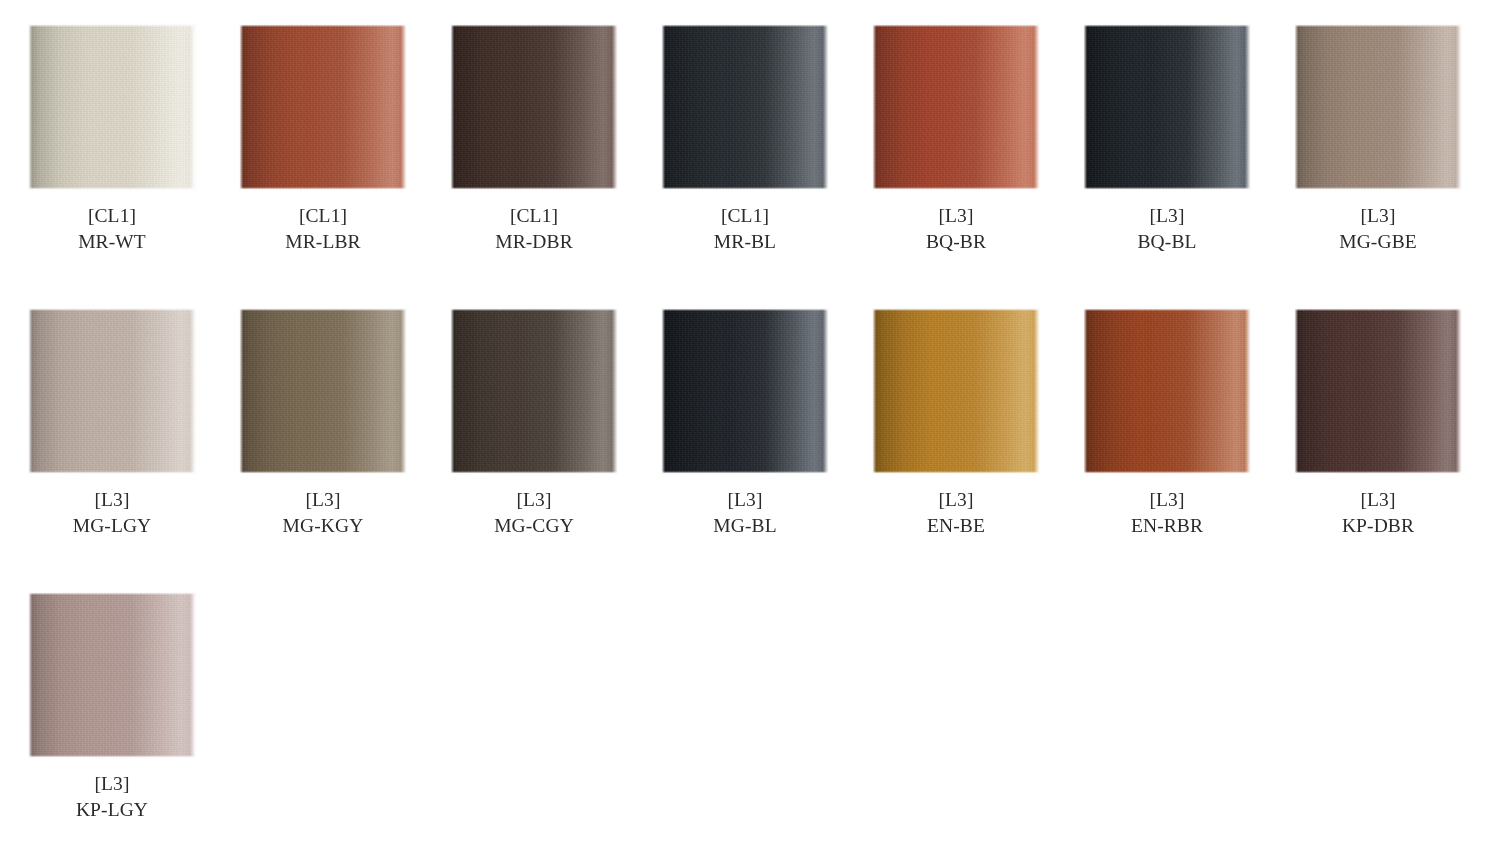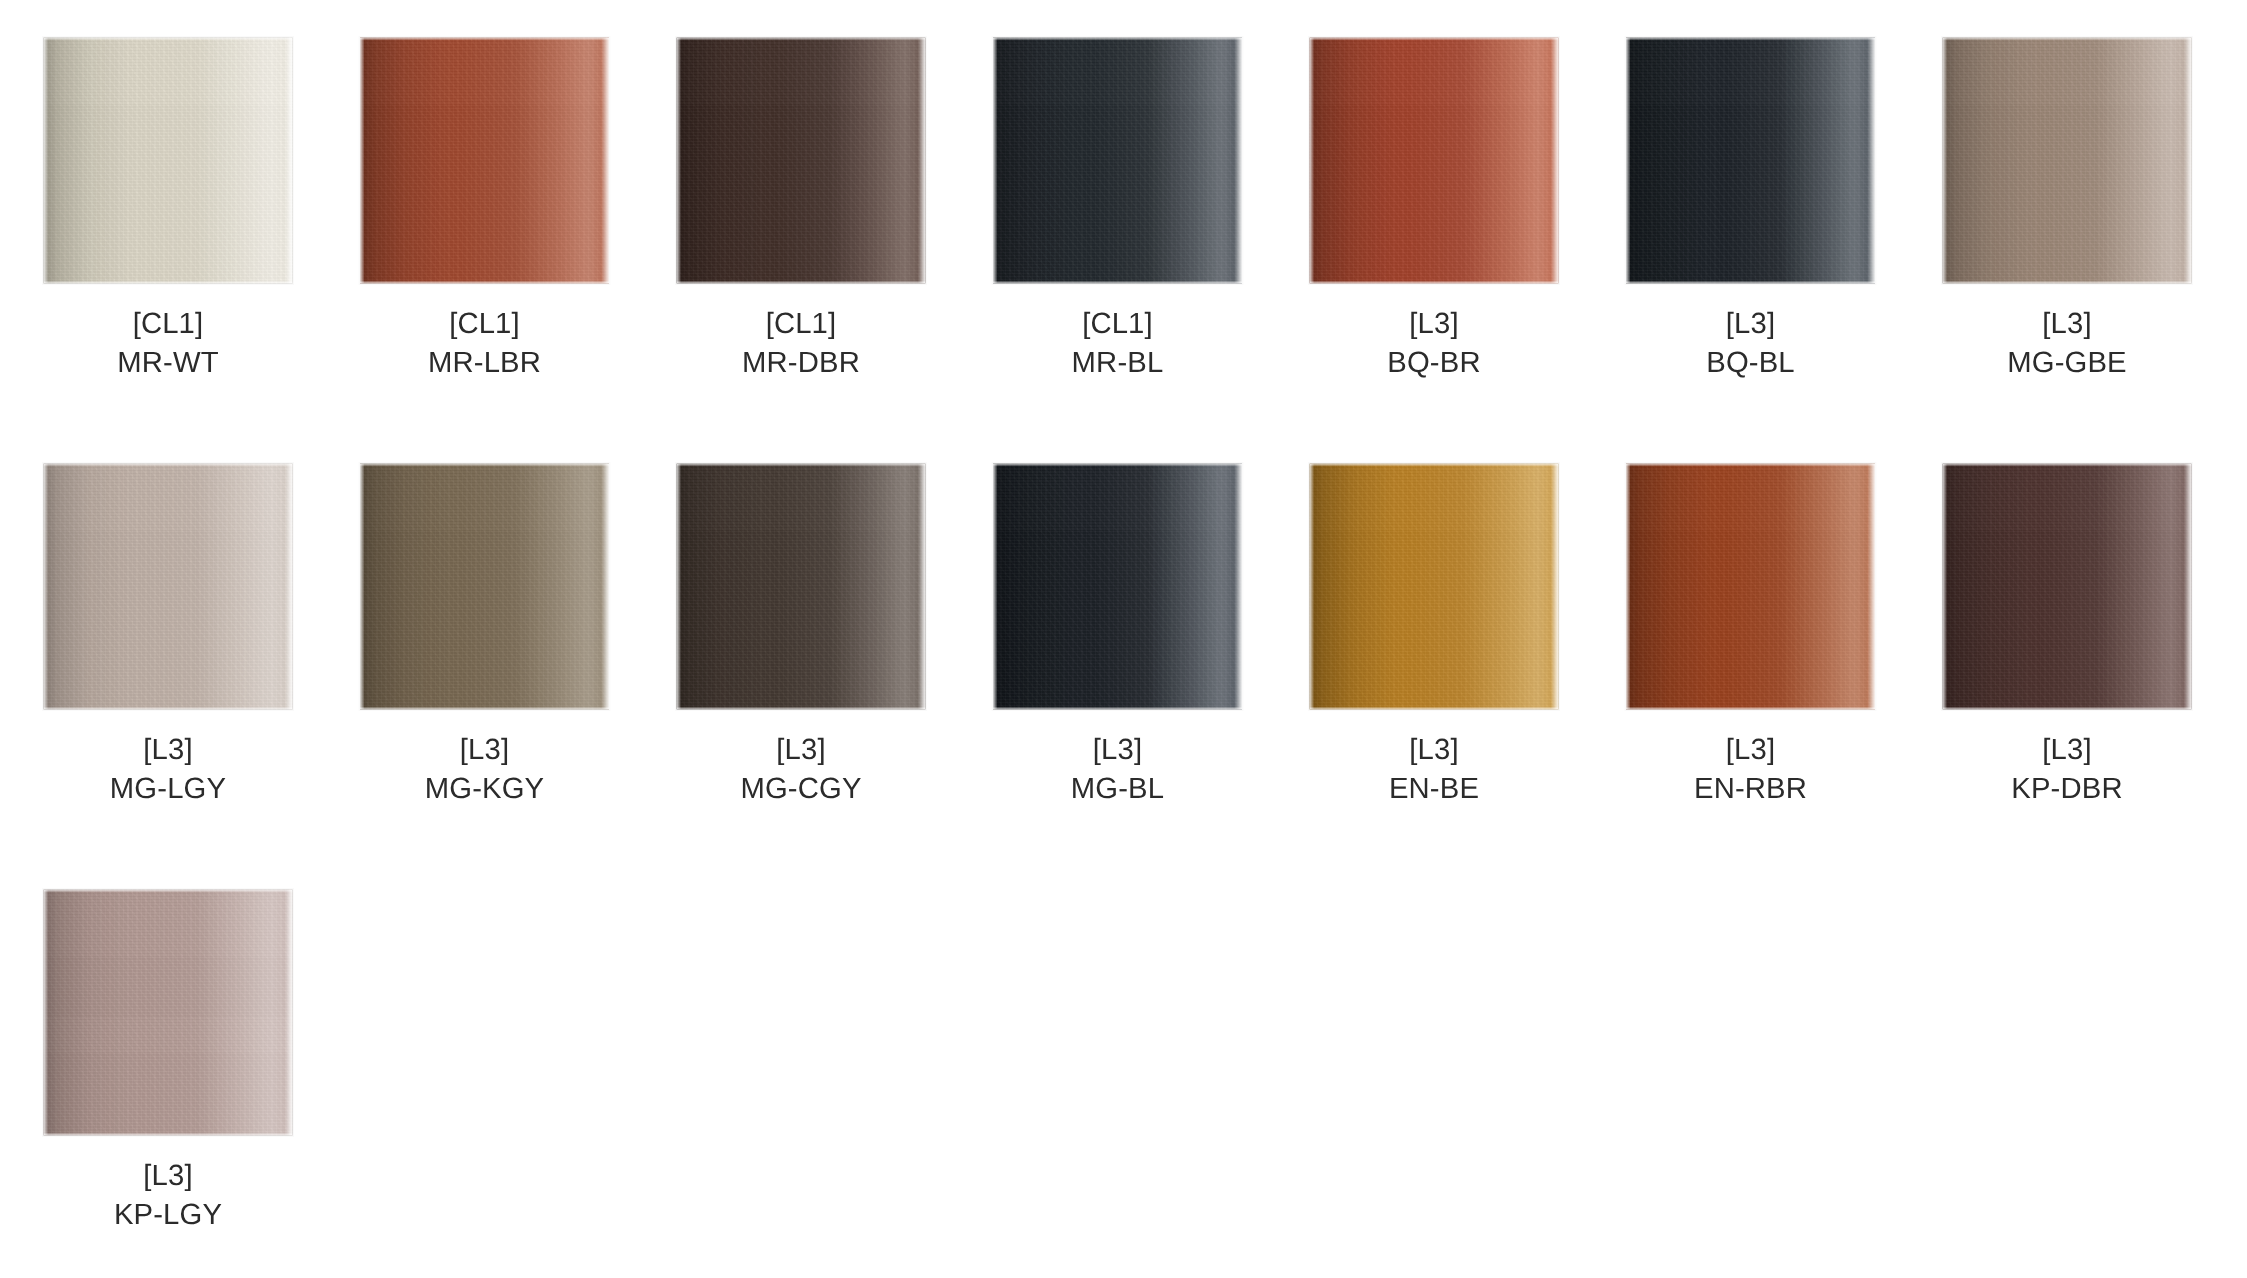--- a/index.html
+++ b/index.html
@@ -12,20 +12,21 @@
     background: #ffffff;
     font-family: "Liberation Sans", sans-serif;
     overflow: hidden;
   }
 
   #swatch-grid {
     position: relative;
     width: 1364px;
     height: 852px;
     background: #ffffff;
+    font-family: Liberation Serif, serif;
   }
 
   .swatch-cell {
     position: absolute;
     width: 211px;
   }
 
   .swatch-chip {
     position: relative;
     width: 166px;

